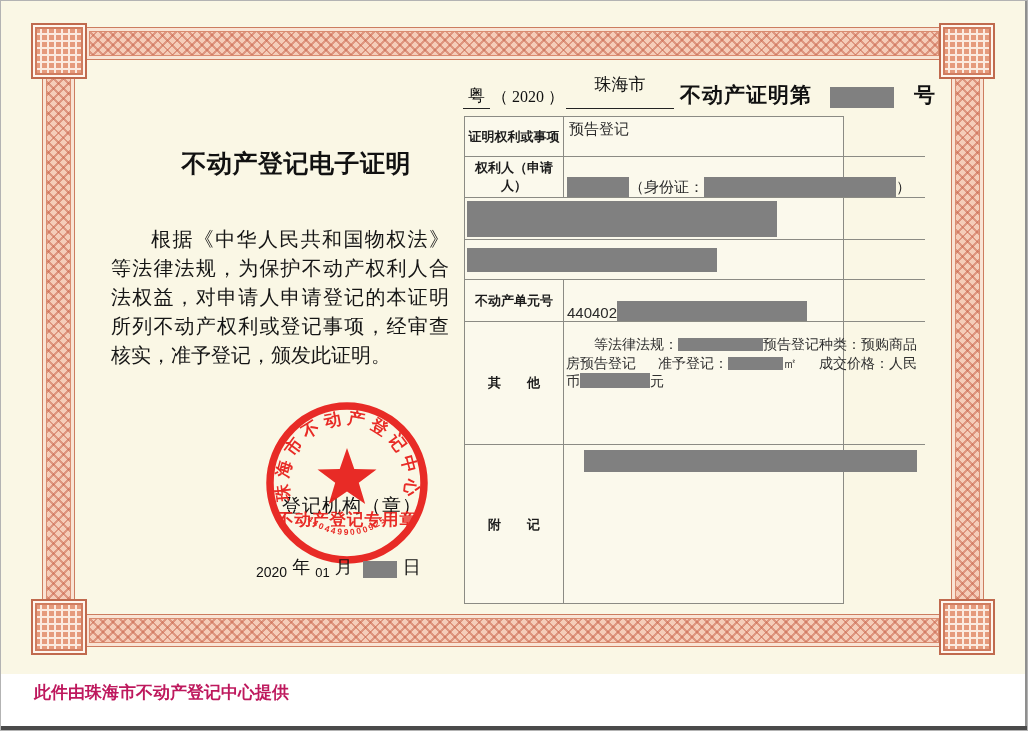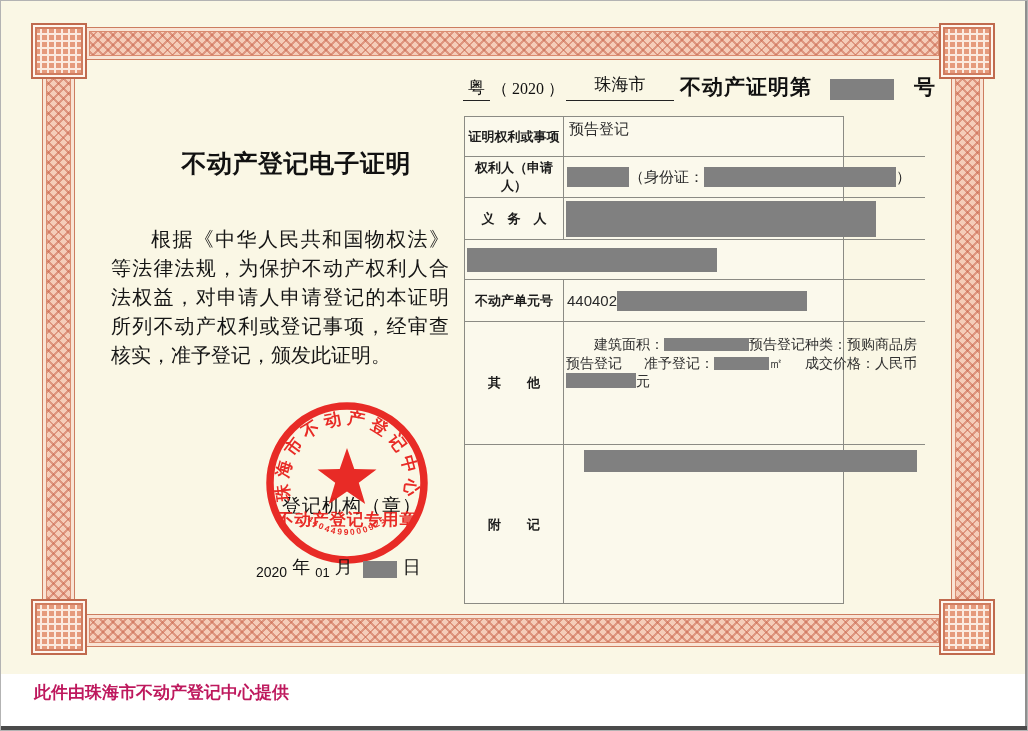--- a/index.html
+++ b/index.html
@@ -28,41 +28,41 @@
   .c-tl { left:30px;  top:22px; }  .c-tr { right:32px; top:22px; }
   .c-bl { left:30px;  top:598px; } .c-br { right:32px; top:598px; }
 
   .redact { background:#808080; display:inline-block; }
 
   
   .hdr { position:absolute; left:462px; top:72px; width:480px; display:flex;
          align-items:flex-end; font-family:"Liberation Serif", serif; color:#111; }
   .hdr .prov { font-size:17px; border-bottom:1.5px solid #222; padding:0 5px 1px 5px; }
   .hdr .yr   { font-size:16px; padding:0 2px 1px 2px; }
-  .hdr .city { font-size:17px; width:108px; text-align:center; border-bottom:1.5px solid #222; padding-bottom:4px; }
+  .hdr .city { font-size:17px; width:108px; text-align:center; border-bottom:1.5px solid #222; padding-bottom:12px; }
   .hdr .bold { font-size:21px; font-weight:bold; letter-spacing:1px; margin-left:6px; }
   .hdr .hbox { width:64px; height:21px; margin:0 14px 1px 18px; }
 
   .title { position:absolute; left:70px; top:146px; width:340px; text-align:right;
            font:bold 25px "Liberation Serif", serif; color:#111; letter-spacing:0.5px; }
   .para  { position:absolute; left:110px; top:224px; width:338px;
            font:20px/29px "Liberation Serif", serif; color:#151515;
            text-align:justify; text-indent:2em; }
 
   
   .tbl { position:absolute; left:463px; top:115px; width:380px; height:488px;
          border:1px solid #8b8b84; background:#fbf9ec; }
   .trow { position:absolute; left:0; width:460px; display:flex; border-bottom:1px solid #8b8b84; }
   .trow.last { border-bottom:none; }
   .lcell { width:99px; border-right:1px solid #8b8b84; display:flex; align-items:center;
            justify-content:center; text-align:center;
            font-family:"Liberation Serif", serif; font-size:13px; font-weight:600; color:#1c1c1c; }
   .vcell { flex:1; position:relative; font-size:14px; color:#2a2a2a; overflow:hidden; }
   .v-top { padding:3px 0 0 5px; font-size:15px; }
-  .v-mid { display:flex; align-items:center; padding-left:3px; }
+  .v-mid { display:flex; align-items:flex-end; padding-left:3px; }
   .gap { display:inline-block; width:22px; }
   .other-text { padding:13px 4px 0 2px; line-height:18.5px; text-indent:28px; color:#303030; }
   .other-text .redact { vertical-align:-2px; }
 
   
   .authority { position:absolute; left:281px; top:492px;
                font:19px "Liberation Serif", serif; color:#111; letter-spacing:1px; }
   .seal { position:absolute; left:256px; top:392px; pointer-events:none; opacity:.95; }
 
   .dateline { position:absolute; left:250px; top:554px; display:flex; align-items:flex-end;
@@ -141,21 +141,20 @@
         <div class="lcell">权利人（申请人）</div>
         <div class="vcell v-mid">
           <span class="redact" style="width:62px;height:20px;"></span>
           <span style="font-size:15px;">（身份证：</span>
           <span class="redact" style="width:192px;height:20px;"></span>
           <span style="font-size:15px;">）</span>
         </div>
       </div>
 
       <div class="trow" style="top:81px; height:42px;">
-        <div class="lcell">义　务　人</div>
         <div class="vcell">
           <span class="redact" style="position:absolute;left:2px;top:3px;width:310px;height:36px;"></span>
         </div>
       </div>
 
       <div class="trow" style="top:123px; height:40px;">
         <div class="vcell">
           <span class="redact" style="position:absolute;left:2px;top:8px;width:250px;height:24px;"></span>
         </div>
       </div>
@@ -165,21 +164,21 @@
         <div class="vcell v-mid">
           <span style="font-size:15px;">440402</span>
           <span class="redact" style="width:190px;height:20px;"></span>
         </div>
       </div>
 
       <div class="trow" style="top:205px; height:123px;">
         <div class="lcell">其　　他</div>
         <div class="vcell">
           <div class="other-text">
-            <span>建筑面积：</span><span class="redact" style="width:85px;height:13px;"></span><span>预告登记种类：</span><span>预购商品房预告登记</span><span class="gap"></span><span>准予登记：</span><span class="redact" style="width:55px;height:13px;"></span><span>㎡</span><span class="gap"></span><span>成交价格：人民币</span><span class="redact" style="width:70px;height:15px;"></span><span>元</span>
+            <span>等法律法规：</span><span class="redact" style="width:85px;height:13px;"></span><span>预告登记种类：</span><span>预购商品房预告登记</span><span class="gap"></span><span>准予登记：</span><span class="redact" style="width:55px;height:13px;"></span><span>㎡</span><span class="gap"></span><span>成交价格：人民币</span><span class="redact" style="width:70px;height:15px;"></span><span>元</span>
           </div>
         </div>
       </div>
 
       <div class="trow last" style="top:328px; height:159px;">
         <div class="lcell">附　　记</div>
         <div class="vcell">
           <span class="redact" style="position:absolute;left:20px;top:5px;width:333px;height:22px;"></span>
         </div>
       </div>

